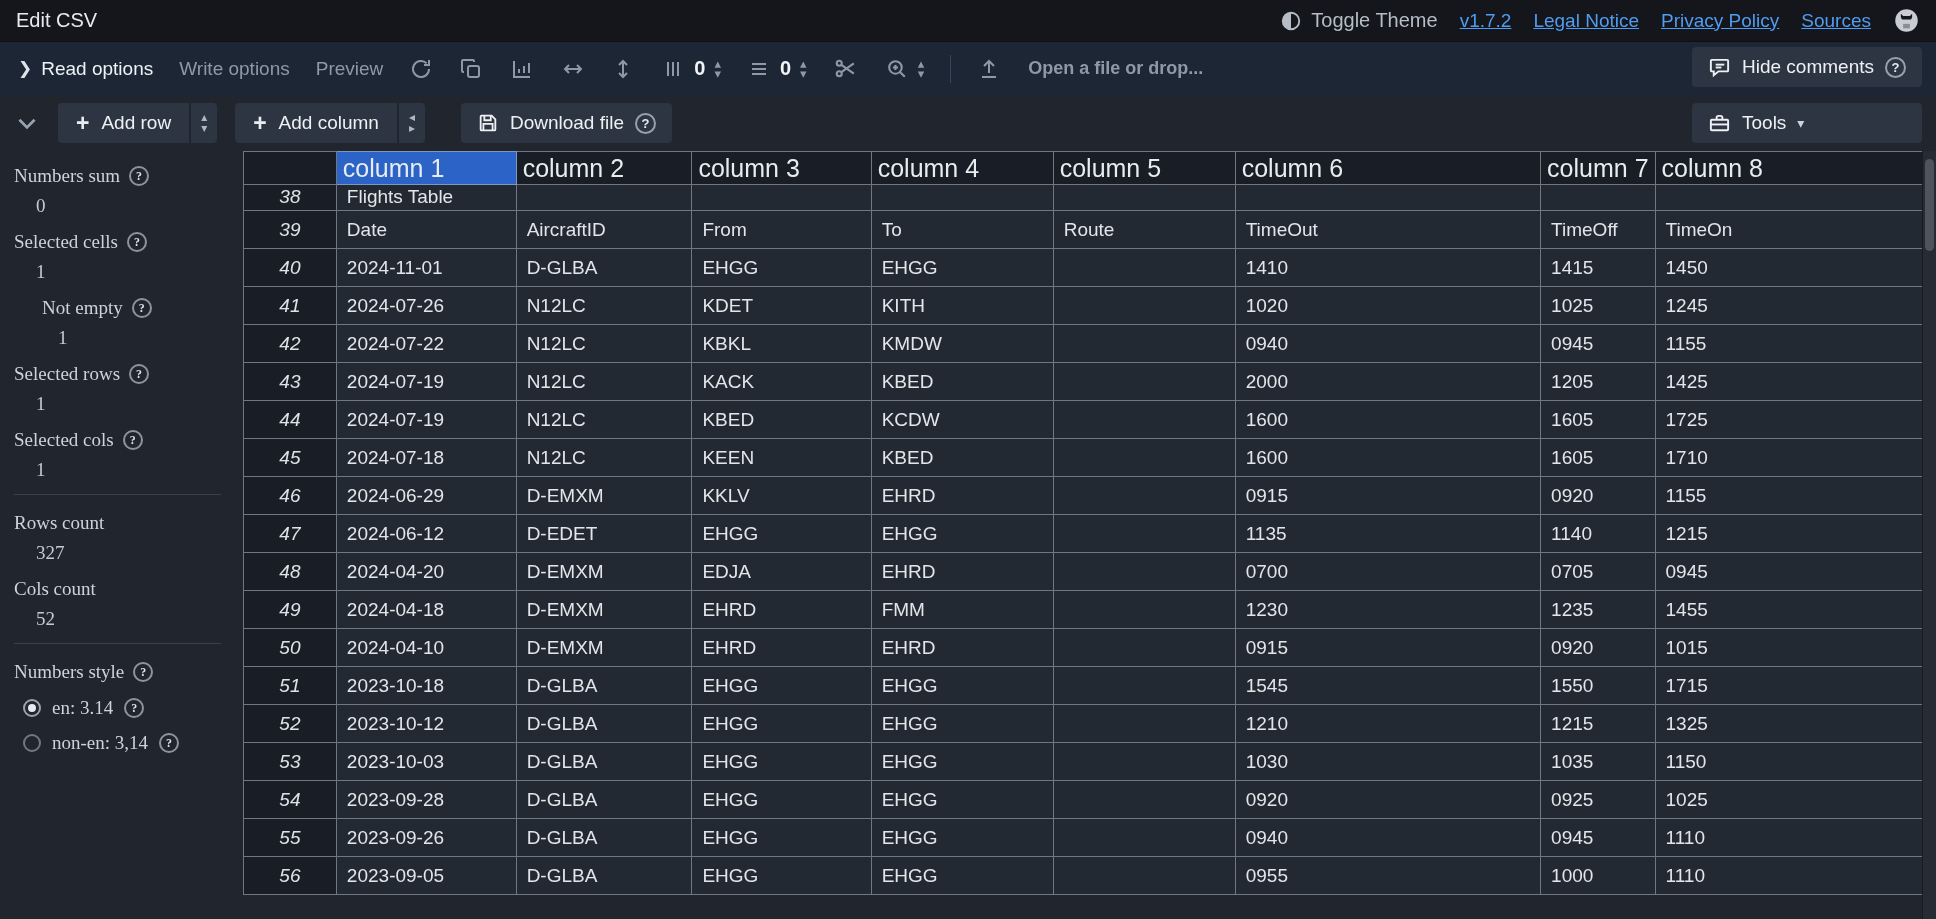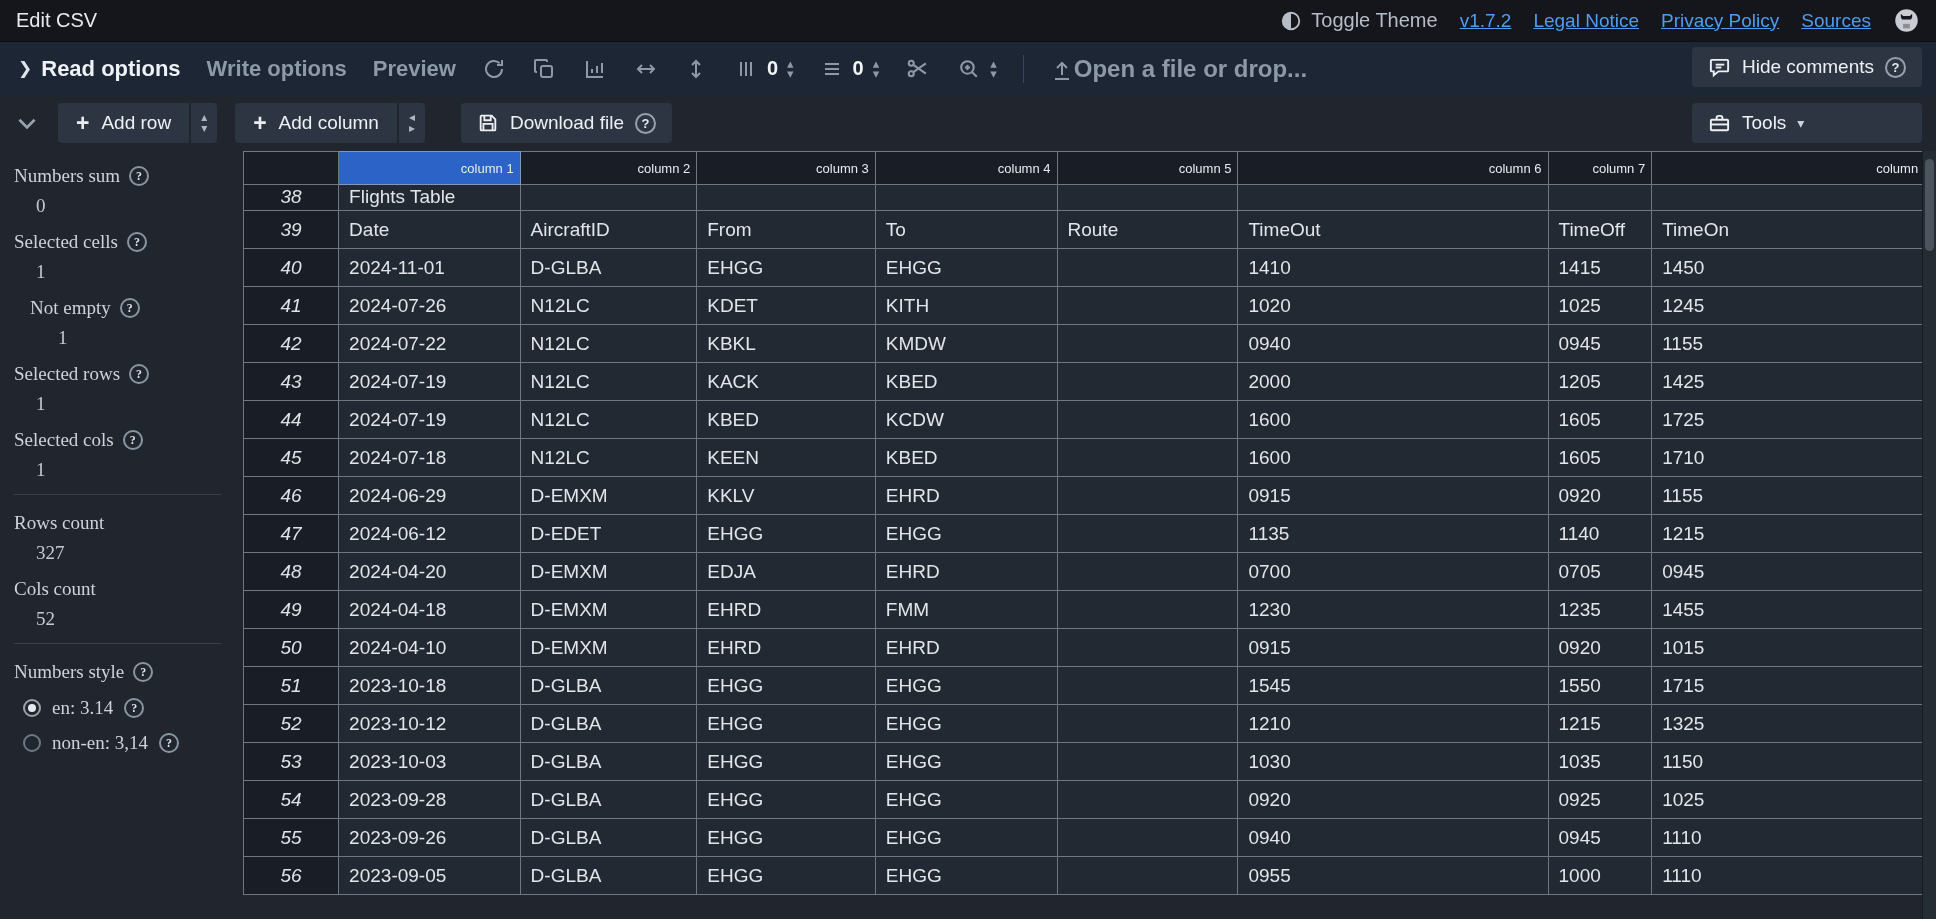--- a/index.html
+++ b/index.html
@@ -16,30 +16,30 @@
   
   .topbar { height:41px; background:#14161c; display:flex; align-items:center; padding:0 16px; }
   .app-title { font-size:20px; color:#e8eaee; }
   .topbar-right { margin-left:auto; display:flex; align-items:center; gap:22px; }
   .toggle-theme { display:flex; align-items:center; gap:9px; color:#b6bdc6; font-size:20px; cursor:pointer; }
   .toplink { color:#4f9cf0; font-size:19px; text-decoration:underline; cursor:pointer; }
   .gh-icon { color:#c9ccd2; }
 
   
   .toolbar { height:54px; background:#1c2634; border-top:1px solid #0c0f14; display:flex; align-items:center; padding:0 18px; gap:26px; }
-  .tb-label { color:#8e99a8; font-weight:bold; font-size:22px; cursor:pointer; white-space:nowrap; }
+  .tb-label { color:#8e99a8; font-weight:normal; font-size:19px; cursor:pointer; white-space:nowrap; }
   .tb-label.active { color:#eef1f5; }
   .read-opt { display:flex; align-items:center; gap:9px; cursor:pointer; }
   .read-chevron { color:#dfe4ea; font-size:17px; font-weight:bold; }
   .tb-icon { color:#8e99a8; cursor:pointer; }
   .spin-group { display:flex; align-items:center; gap:9px; }
   .spin-value { color:#f2f4f7; font-size:20px; font-weight:bold; }
   .spinner { display:flex; flex-direction:column; align-items:center; color:#8e99a8; font-size:13px; line-height:10px; cursor:pointer; user-select:none; }
   .vdiv { width:1px; height:28px; background:#39455a; }
-  .open-file { display:flex; align-items:flex-end; gap:0; color:#8e99a8; font-weight:bold; font-size:24px; cursor:pointer; }
+  .open-file { display:flex; align-items:center; gap:27px; color:#8e99a8; font-weight:bold; font-size:18px; cursor:pointer; }
 
   
   .actionbar { height:56px; display:flex; align-items:center; padding:0 14px; gap:18px; background:#21262e; }
   .collapse-chevron { color:#9aa3b0; cursor:pointer; }
   .split-btn { display:flex; cursor:pointer; }
   .split-main { background:#2c3541; color:#eef1f4; font-size:19px; height:40px; display:flex; align-items:center; gap:12px; padding:0 18px; border-radius:4px 0 0 4px; }
   .split-aux { background:#2c3541; margin-left:2px; width:26px; border-radius:0 4px 4px 0; display:flex; flex-direction:column; align-items:center; justify-content:center; color:#aeb6c0; font-size:12px; line-height:11px; }
   .plus-glyph { font-size:23px; font-weight:bold; color:#e8ecf0; line-height:1; }
   .btn { background:#2c3541; color:#eef1f4; font-size:19px; height:40px; display:flex; align-items:center; gap:11px; padding:0 16px; border-radius:4px; border:none; cursor:pointer; font-family:inherit; }
   .btn .caret { color:#cdd3da; font-size:14px; }
@@ -48,34 +48,34 @@
   .help-q { font-weight:bold; font-size:20px; color:#eef1f4; }
   .dl-margin { margin-left:18px; }
 
   
   .content { display:flex; height:768px; }
 
   
   .sidebar { width:243px; flex:none; padding:13px 0 0 14px; overflow:hidden;font-family:Liberation Serif, serif; }
   .stat-label { color:#cdd3da; font-size:19px; display:flex; align-items:center; gap:9px; line-height:24px; }
   .stat-value { color:#c5cbd2; font-size:19px; margin:6px 0 12px 22px; line-height:24px; }
-  .stat.indent .stat-label { margin-left:16px; }
+  .stat.indent .stat-label { margin-left:28px; }
   .stat.indent .stat-value { margin-left:44px; }
   .sdivider { height:1px; background:#3a414b; margin:6px 22px 16px 0; }
   .qicon { width:20px; height:20px; border:2px solid #8b95a1; border-radius:50%; color:#dfe4ea; font-size:12px; font-weight:bold; display:inline-flex; align-items:center; justify-content:center; flex:none; cursor:pointer; }
   .radio-row { display:flex; align-items:center; gap:11px; margin:13px 0 0 9px; color:#cdd3da; font-size:19px; cursor:pointer; }
   .radio { width:18px; height:18px; border-radius:50%; border:2px solid #6e7884; position:relative; flex:none; }
   .radio.sel { border-color:#9aa3ae; }
   .radio.sel::after { content:""; position:absolute; inset:3px; background:#e8ebee; border-radius:50%; }
 
   
   .table-wrap { flex:1; position:relative; overflow:hidden; background:#21262e; }
   table.grid { border-collapse:collapse; table-layout:fixed; }
   .grid th, .grid td { border:1px solid #6f7781; font-weight:normal; overflow:hidden; white-space:nowrap; }
-  .grid thead th { height:33px; background:#191e26; color:#e8ebef; font-size:13px; text-align:right; padding:0 6px; cursor:pointer;margin-top:28px; }
+  .grid thead th { height:33px; background:#191e26; color:#e8ebef; font-size:25px; text-align:left; padding:0 6px; cursor:pointer;margin-top:28px; }
   .grid thead th.sel { background:#2b63c6; border-color:#7f96c4; }
   .grid td.rn { background:#191e26; color:#dfe3e8; text-align:center; font-size:19px; cursor:pointer;font-style:italic; }
   .grid td.c { color:#e2e6ea; font-size:19px; padding:0 10px; background:#232932; cursor:cell; }
   .grid tbody tr { height:38px; }
   .grid tr.partial { height:26px; }
   .grid tr.partial td { vertical-align:bottom; padding-bottom:2px; }
 
   .vscroll { position:absolute; top:0; right:0; bottom:0; width:14px; background:#262c34; border-left:1px solid #181c22; cursor:pointer; }
   .vthumb { position:absolute; top:8px; left:2px; right:2px; height:92px; background:#4d545e; border-radius:6px; cursor:grab; }
 </style>

